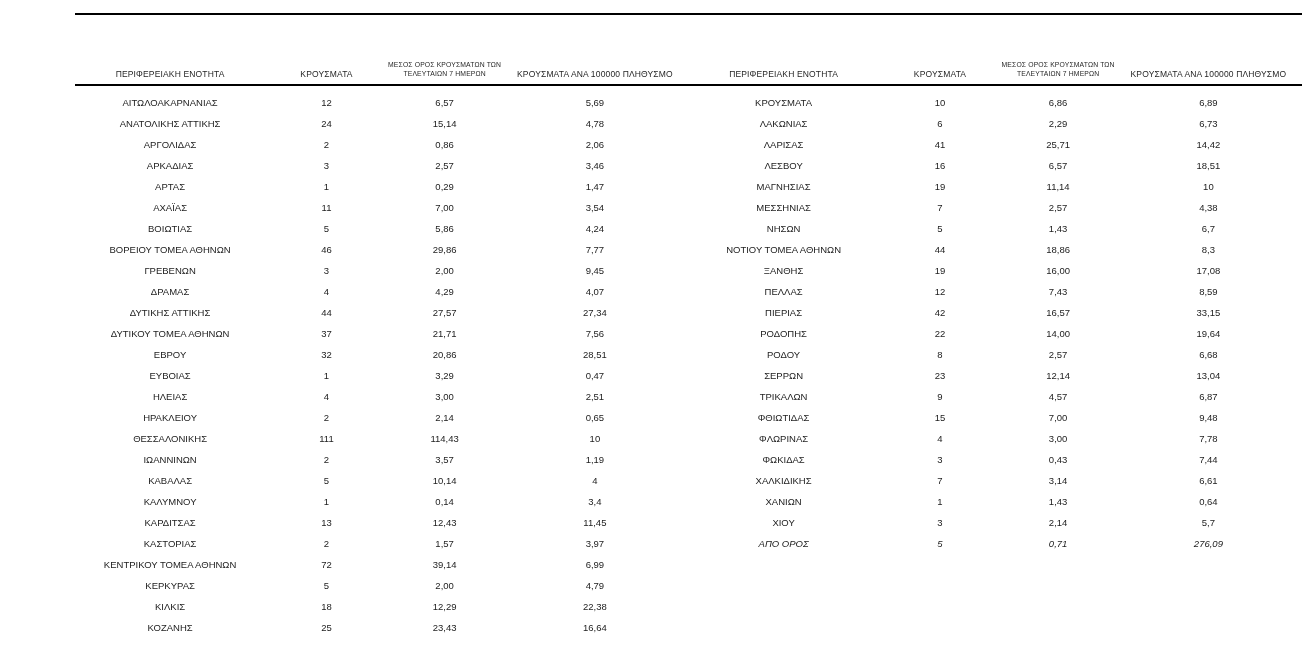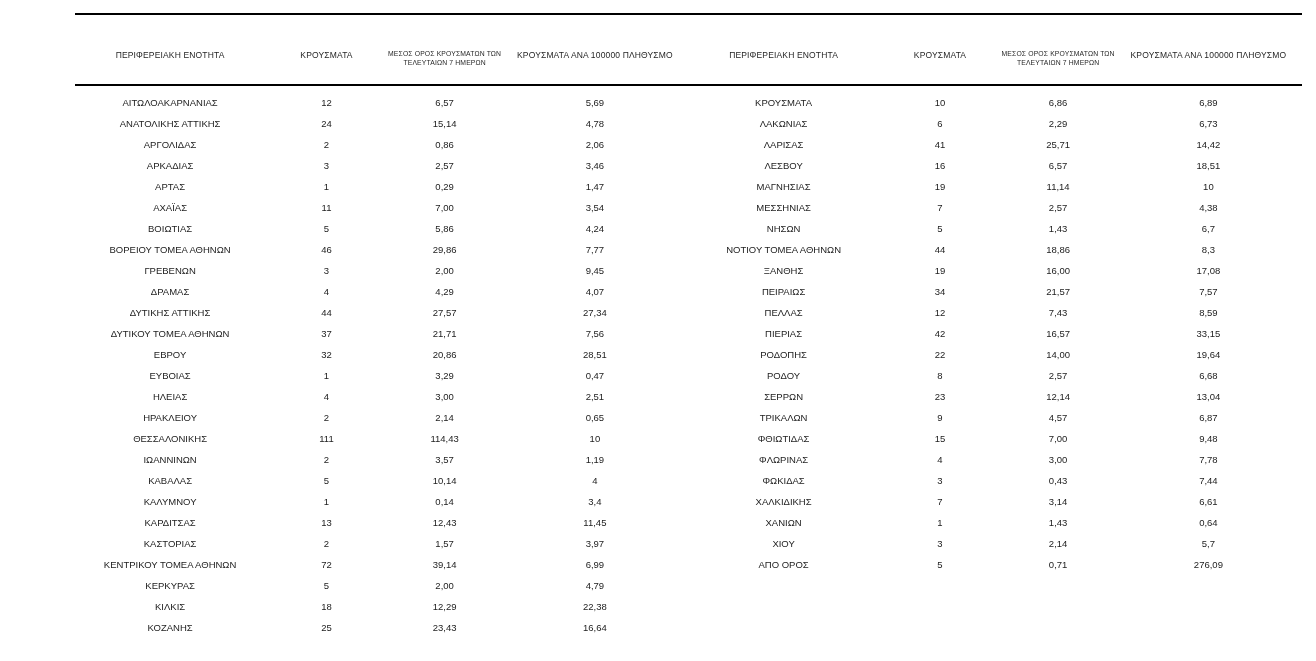--- a/index.html
+++ b/index.html
@@ -36,21 +36,21 @@
     left: 75px;
     top: 50px;
     width: 1227px;
     display: flex;
   }
   .half {
     width: 50%;
   }
   .hrow {
     display: flex;
-    align-items: flex-start;
+    align-items: flex-end;
     height: 34px;
     padding-bottom: 5px;
     box-sizing: border-box;
   }
   .hcell {
     text-align: center;
     font-size: 8.5px;
     letter-spacing: 0.15px;
     color: #1f1f1f;
   }
@@ -73,20 +73,21 @@
     display: flex;
     align-items: center;
     height: 21px;
   }
   .tcell {
     text-align: center;
     font-size: 9.5px;
     color: #222222;
   }
   .italic .tcell {
+    font-style: italic;
   }
 </style>
 </head>
 <body>
 
 <div class="top-rule"></div>
 <div class="header-rule"></div>
 
 <div class="tables">
 
@@ -315,26 +316,20 @@
           <div class="tcell c3">18,86</div>
           <div class="tcell c4">8,3</div>
         </div>
         <div class="trow">
           <div class="tcell c1">ΞΑΝΘΗΣ</div>
           <div class="tcell c2">19</div>
           <div class="tcell c3">16,00</div>
           <div class="tcell c4">17,08</div>
         </div>
         <div class="trow">
-          <div class="tcell c1">ΠΕΙΡΑΙΩΣ</div>
-          <div class="tcell c2">34</div>
-          <div class="tcell c3">21,57</div>
-          <div class="tcell c4">7,57</div>
-        </div>
-        <div class="trow">
           <div class="tcell c1">ΠΕΛΛΑΣ</div>
           <div class="tcell c2">12</div>
           <div class="tcell c3">7,43</div>
           <div class="tcell c4">8,59</div>
         </div>
         <div class="trow">
           <div class="tcell c1">ΠΙΕΡΙΑΣ</div>
           <div class="tcell c2">42</div>
           <div class="tcell c3">16,57</div>
           <div class="tcell c4">33,15</div>

